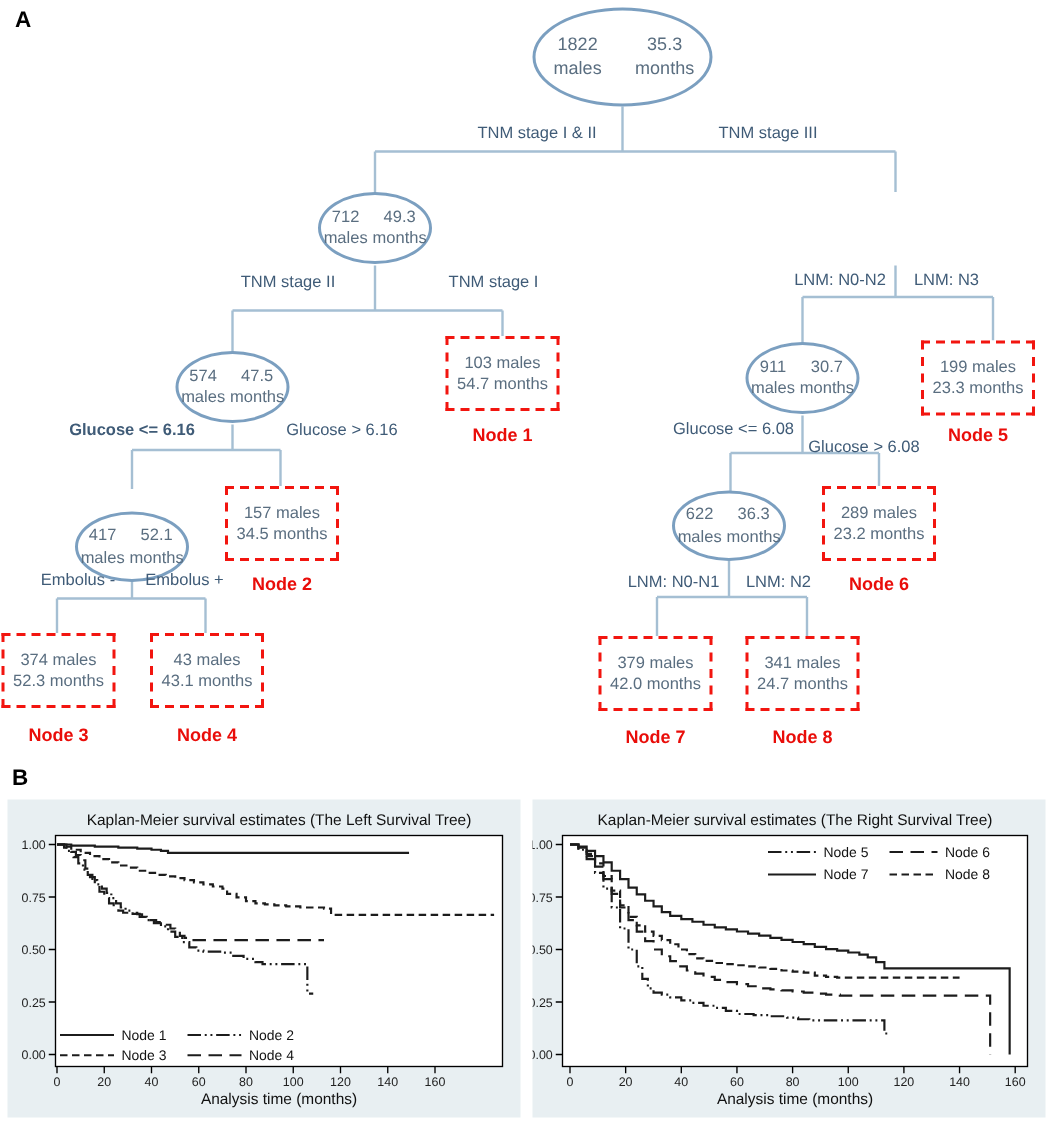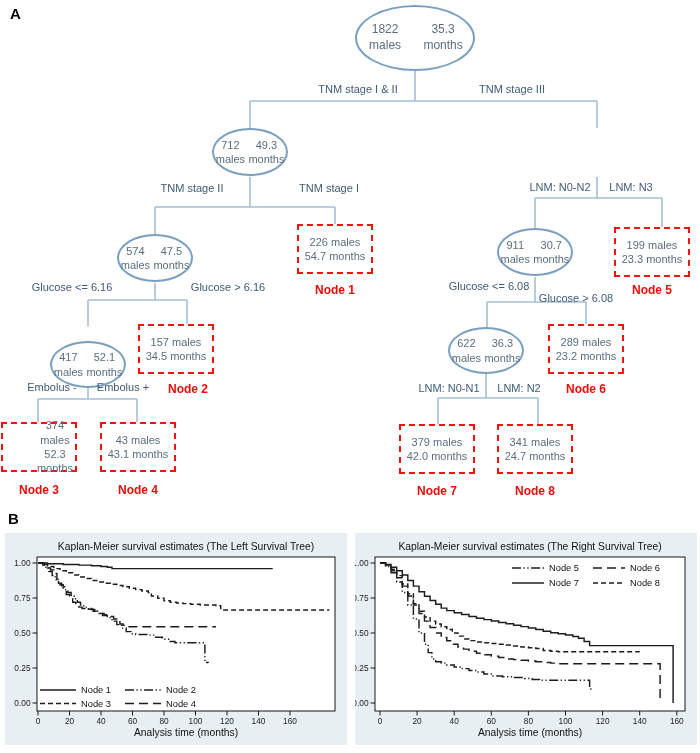--- a/index.html
+++ b/index.html
@@ -61,32 +61,32 @@
     <div class="ellipse" style="left:50px;top:341px;width:76px;height:47px;">
       <span>417 males</span>
       <span>52.1 months</span>
     </div>
     <div class="ellipse" style="left:448px;top:327px;width:76px;height:47px;">
       <span>622 males</span>
       <span>36.3 months</span>
     </div>
 
     <div class="leaf" style="left:297px;top:224px;width:76px;height:50px;">
-      <span>226 males</span>
+      <span>103 males</span>
       <span>54.7 months</span>
     </div>
     <div class="nlabel" style="left:335px;top:283px;">Node 1</div>
 
-    <div class="leaf" style="left:138px;top:324px;width:76px;height:50px;">
+    <div class="leaf" style="left:150px;top:324px;width:76px;height:50px;">
       <span>157 males</span>
       <span>34.5 months</span>
     </div>
     <div class="nlabel" style="left:188px;top:382px;">Node 2</div>
 
-    <div class="leaf" style="left:1px;top:422px;width:76px;height:50px;padding-left:32px;">
+    <div class="leaf" style="left:1px;top:422px;width:76px;height:50px;">
       <span>374 males</span>
       <span>52.3 months</span>
     </div>
     <div class="nlabel" style="left:39px;top:483px;">Node 3</div>
 
     <div class="leaf" style="left:100px;top:422px;width:76px;height:50px;">
       <span>43 males</span>
       <span>43.1 months</span>
     </div>
     <div class="nlabel" style="left:138px;top:483px;">Node 4</div>
@@ -112,21 +112,21 @@
     <div class="leaf" style="left:497px;top:424px;width:76px;height:50px;">
       <span>341 males</span>
       <span>24.7 months</span>
     </div>
     <div class="nlabel" style="left:535px;top:484px;">Node 8</div>
 
     <div class="edge" style="left:358px;top:83px;">TNM stage I &amp; II</div>
     <div class="edge" style="left:512px;top:83px;">TNM stage III</div>
     <div class="edge" style="left:192px;top:182px;">TNM stage II</div>
     <div class="edge" style="left:297px;top:182px;margin-left:32px;">TNM stage I</div>
-    <div class="edge" style="left:72px;top:281px;">Glucose &lt;= 6.16</div>
+    <div class="edge" style="left:88px;top:281px;font-weight:bold;">Glucose &lt;= 6.16</div>
     <div class="edge" style="left:184px;top:281px;margin-left:44px;">Glucose &gt; 6.16</div>
     <div class="edge" style="left:52px;top:381px;">Embolus -</div>
     <div class="edge" style="left:123px;top:381px;">Embolus +</div>
     <div class="edge" style="left:560px;top:181px;">LNM: N0-N2</div>
     <div class="edge" style="left:631px;top:181px;">LNM: N3</div>
     <div class="edge" style="left:489px;top:280px;">Glucose &lt;= 6.08</div>
     <div class="edge" style="left:576px;top:292px;">Glucose &gt; 6.08</div>
     <div class="edge" style="left:449px;top:382px;">LNM: N0-N1</div>
     <div class="edge" style="left:519px;top:382px;">LNM: N2</div>
   </div>

